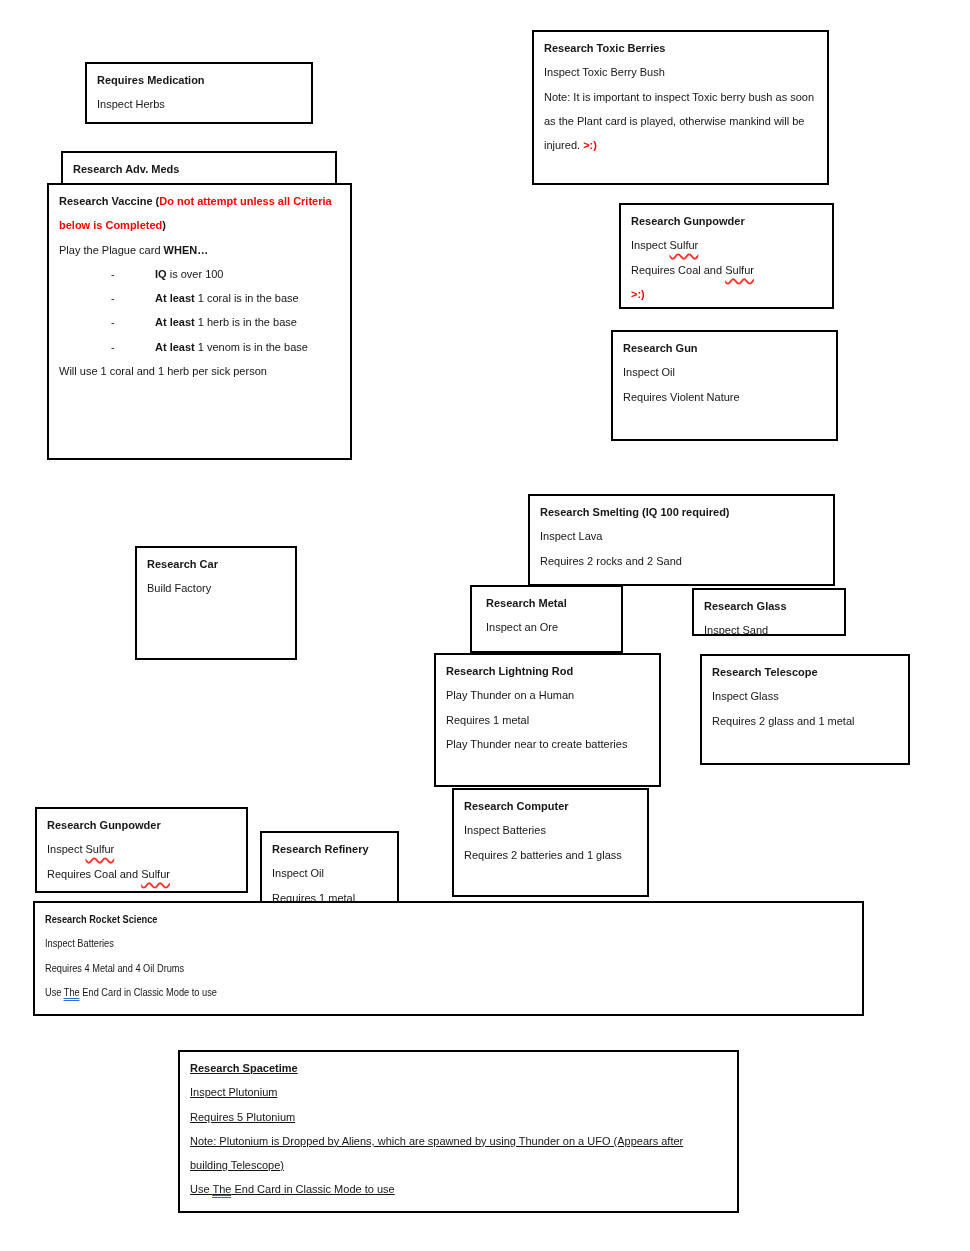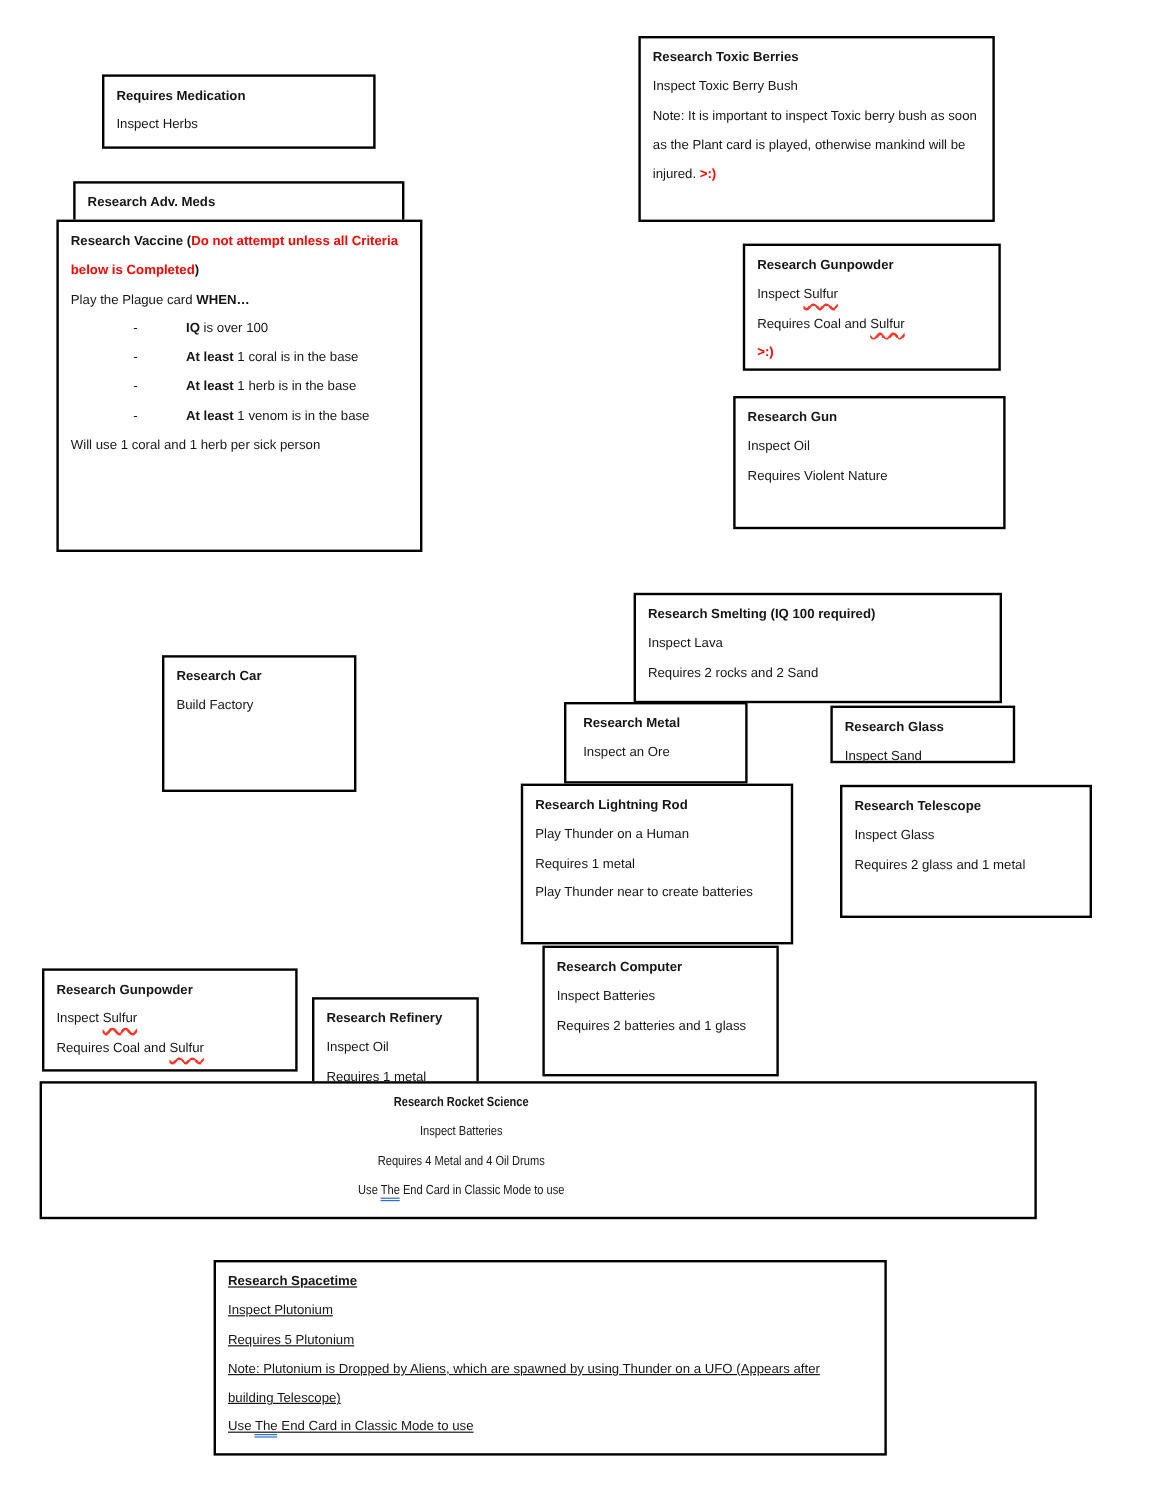--- a/index.html
+++ b/index.html
@@ -113,21 +113,21 @@
   <div><span>Inspect </span><span class="sp">Sulfur</span></div>
   <div><span>Requires Coal and </span><span class="sp">Sulfur</span></div>
 </div>
 
 <div class="box" style="left:260px;top:819px;width:139px;height:88px;margin-top:12px;">
   <div class="t">Research Refinery</div>
   <div>Inspect Oil</div>
   <div>Requires 1 metal</div>
 </div>
 
-<div class="box" style="left:33px;top:901px;width:831px;height:115px;text-align:center;">
+<div class="box" style="left:33px;top:901px;width:831px;height:115px;">
   <div class="t cond">Research Rocket Science</div>
   <div class="cond">Inspect Batteries</div>
   <div class="cond">Requires 4 Metal and 4 Oil Drums</div>
   <div class="cond"><span>Use </span><span class="gr">The</span><span> End Card in Classic Mode to use</span></div>
 </div>
 
 <div class="box" style="left:178px;top:1050px;width:561px;height:163px;text-decoration:underline;">
   <div class="t">Research Spacetime</div>
   <div>Inspect Plutonium</div>
   <div>Requires 5 Plutonium</div>

